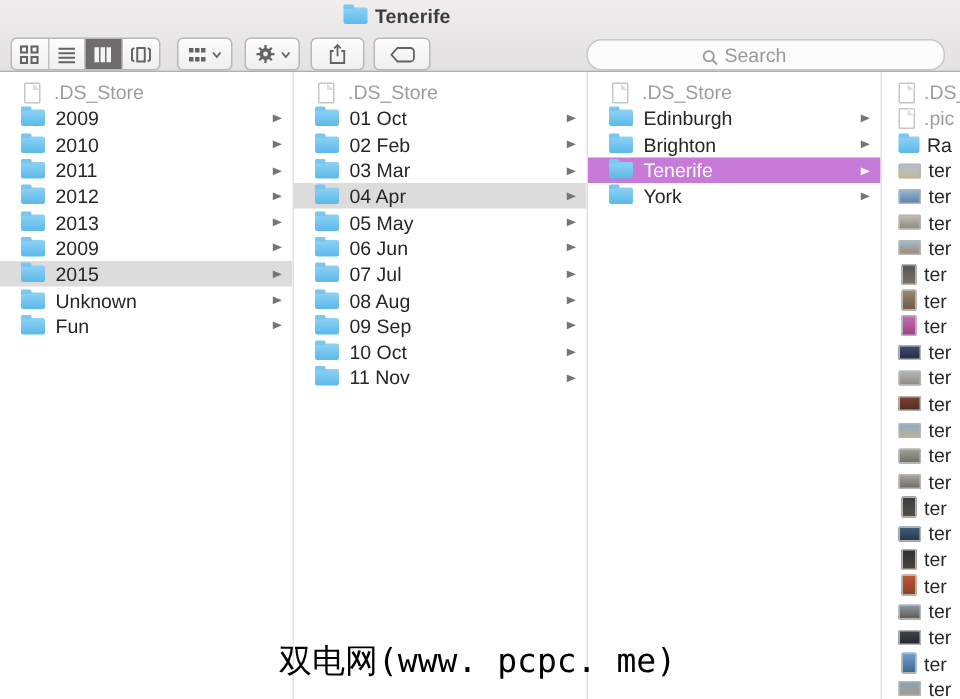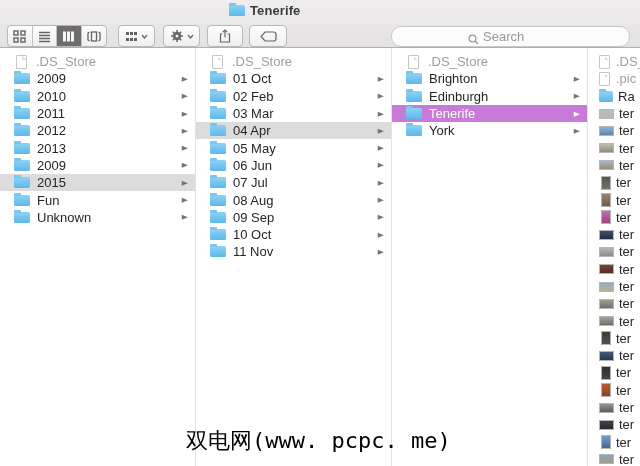--- a/index.html
+++ b/index.html
@@ -239,26 +239,26 @@
           <span class="lbl">2009</span>
           <span class="arrow">▶</span>
         </div>
         <div class="row sel-gray">
           <span class="icn folder"></span>
           <span class="lbl">2015</span>
           <span class="arrow">▶</span>
         </div>
         <div class="row">
           <span class="icn folder"></span>
+          <span class="lbl">Unknown</span>
+          <span class="arrow">▶</span>
+        </div>
+        <div class="row">
+          <span class="icn folder"></span>
           <span class="lbl">Fun</span>
-          <span class="arrow">▶</span>
-        </div>
-        <div class="row">
-          <span class="icn folder"></span>
-          <span class="lbl">Unknown</span>
           <span class="arrow">▶</span>
         </div>
       </div>
       <div class="column">
         <div class="row muted">
           <span class="icn file"></span>
           <span class="lbl">.DS_Store</span>
         </div>
         <div class="row">
           <span class="icn folder"></span>
@@ -316,26 +316,26 @@
           <span class="arrow">▶</span>
         </div>
       </div>
       <div class="column">
         <div class="row muted">
           <span class="icn file"></span>
           <span class="lbl">.DS_Store</span>
         </div>
         <div class="row">
           <span class="icn folder"></span>
+          <span class="lbl">Edinburgh</span>
+          <span class="arrow">▶</span>
+        </div>
+        <div class="row">
+          <span class="icn folder"></span>
           <span class="lbl">Brighton</span>
-          <span class="arrow">▶</span>
-        </div>
-        <div class="row">
-          <span class="icn folder"></span>
-          <span class="lbl">Edinburgh</span>
           <span class="arrow">▶</span>
         </div>
         <div class="row sel-purple">
           <span class="icn folder"></span>
           <span class="lbl">Tenerife</span>
           <span class="arrow">▶</span>
         </div>
         <div class="row">
           <span class="icn folder"></span>
           <span class="lbl">York</span>

